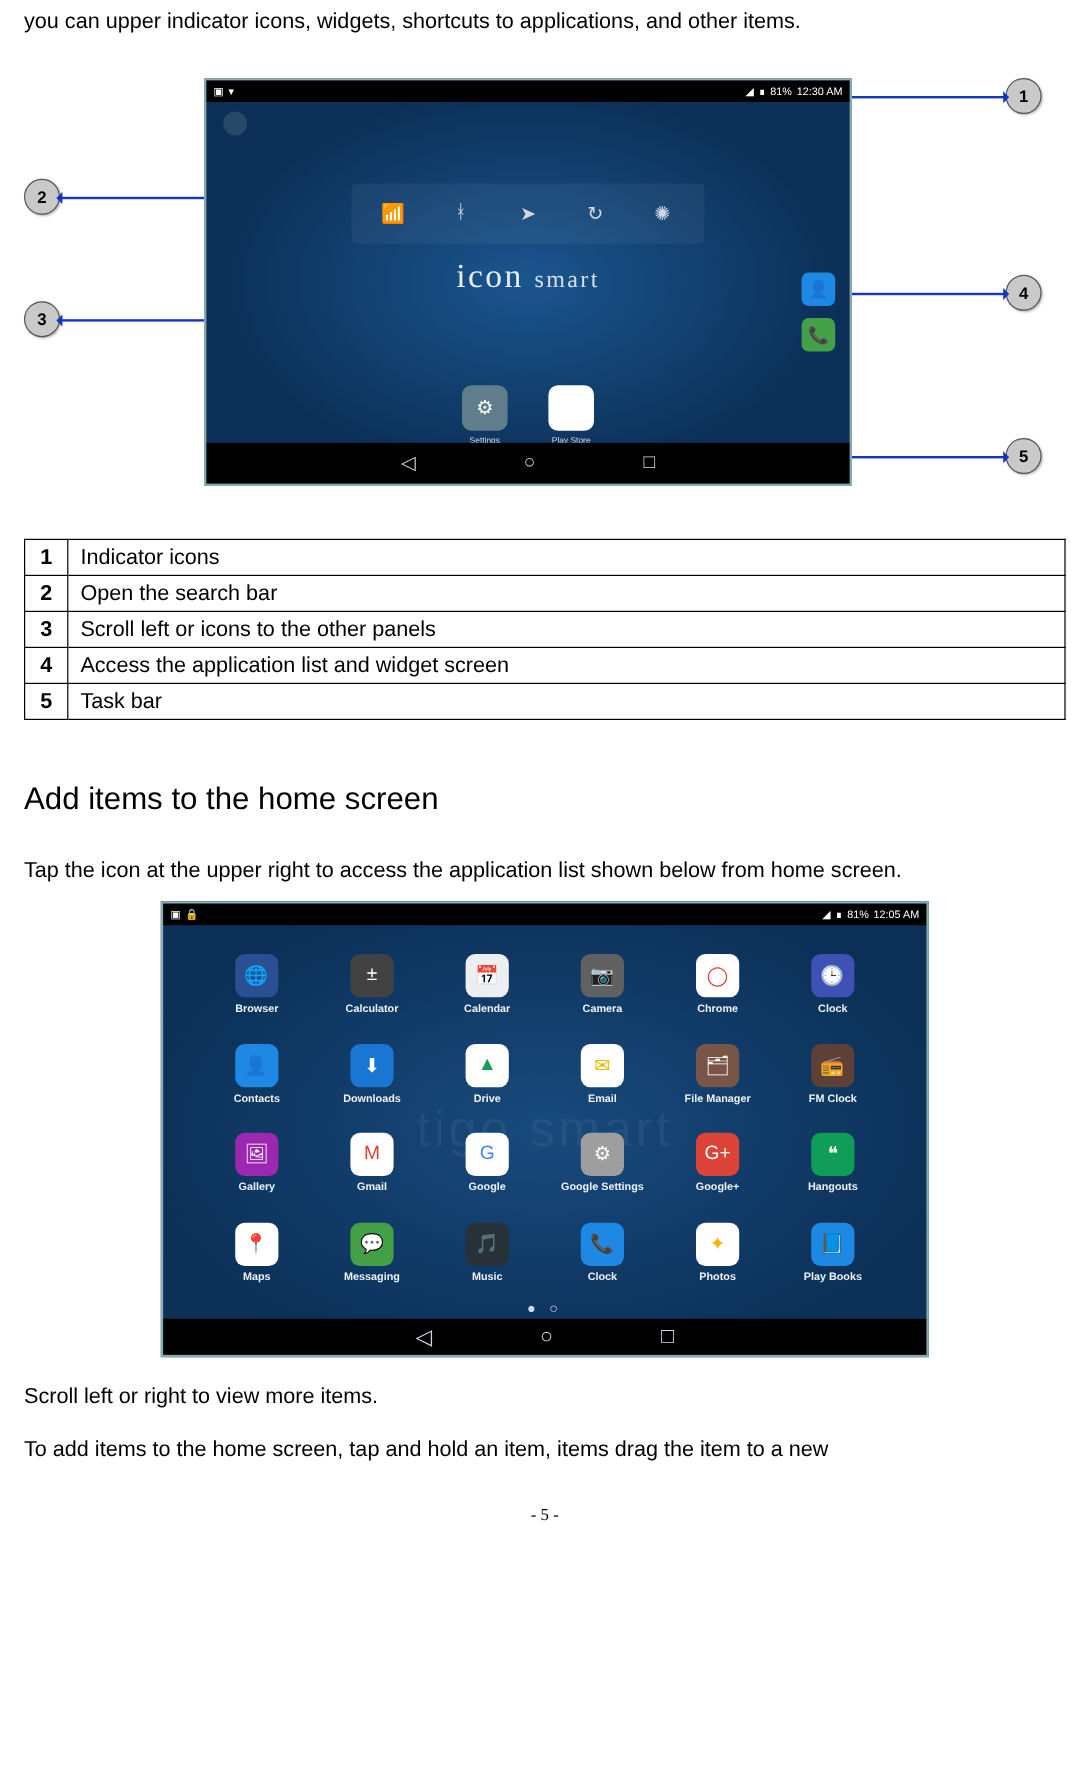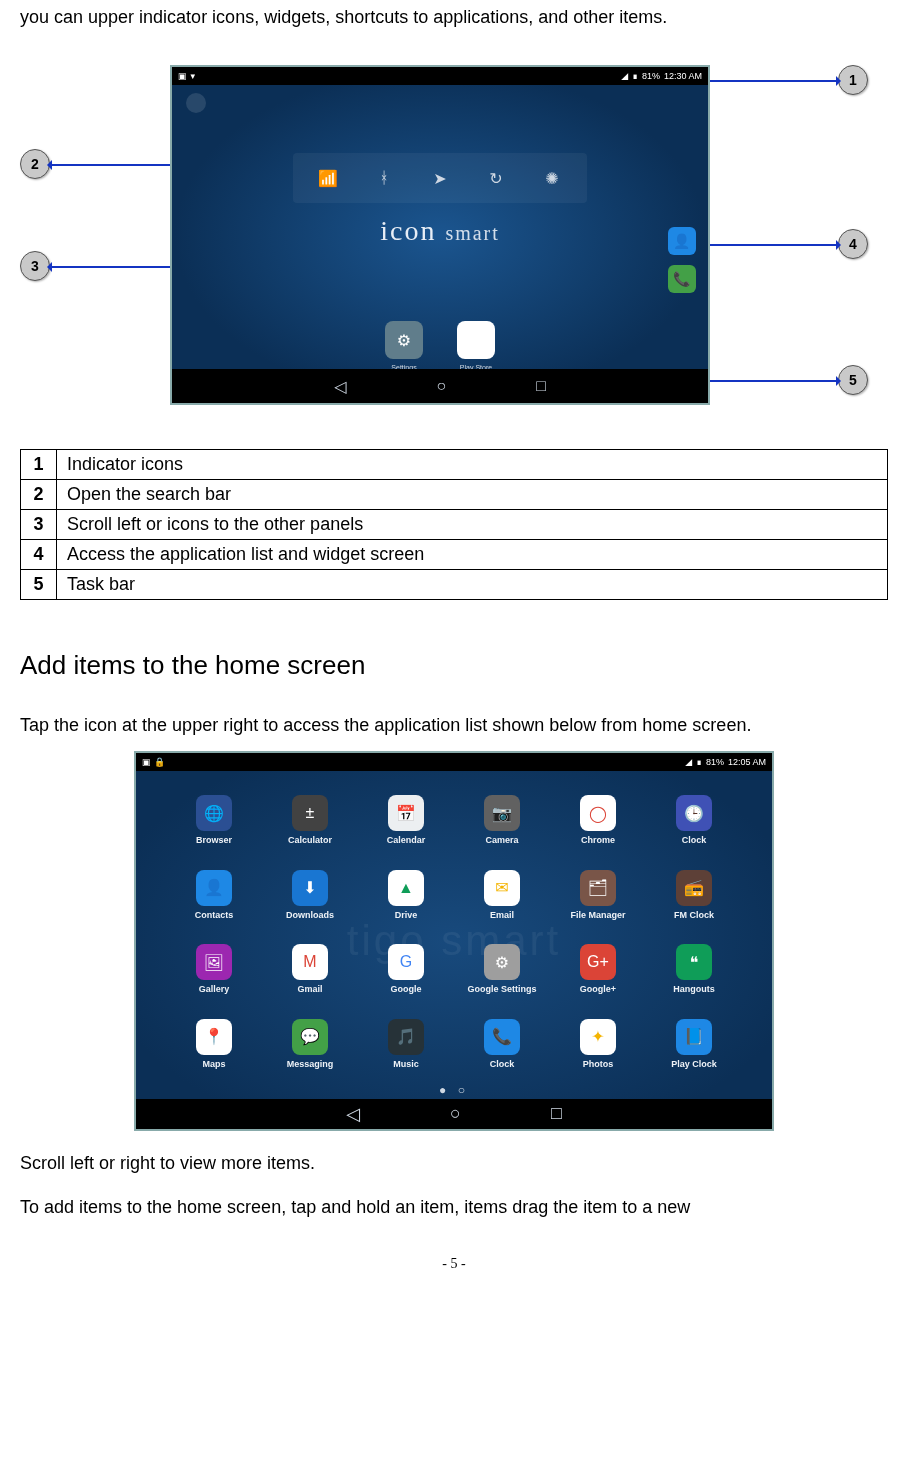--- a/index.html
+++ b/index.html
@@ -296,21 +296,21 @@
       <div class="app-cell">
         <div class="app-icon" style="background: rgb(30, 136, 229);">📞</div>
         <div class="app-label">Clock</div>
       </div>
       <div class="app-cell">
         <div class="app-icon" style="background: rgb(255, 255, 255); color: rgb(244, 180, 0);">✦</div>
         <div class="app-label">Photos</div>
       </div>
       <div class="app-cell">
         <div class="app-icon" style="background: rgb(30, 136, 229);">📘</div>
-        <div class="app-label">Play Clock</div>
+        <div class="app-label">Play Books</div>
       </div>
     </div>
   <div class="apps-dots">● ○</div>
   <div class="apps-task">
     <span>◁</span>
     <span>○</span>
     <span>□</span>
   </div>
 </div>
 

